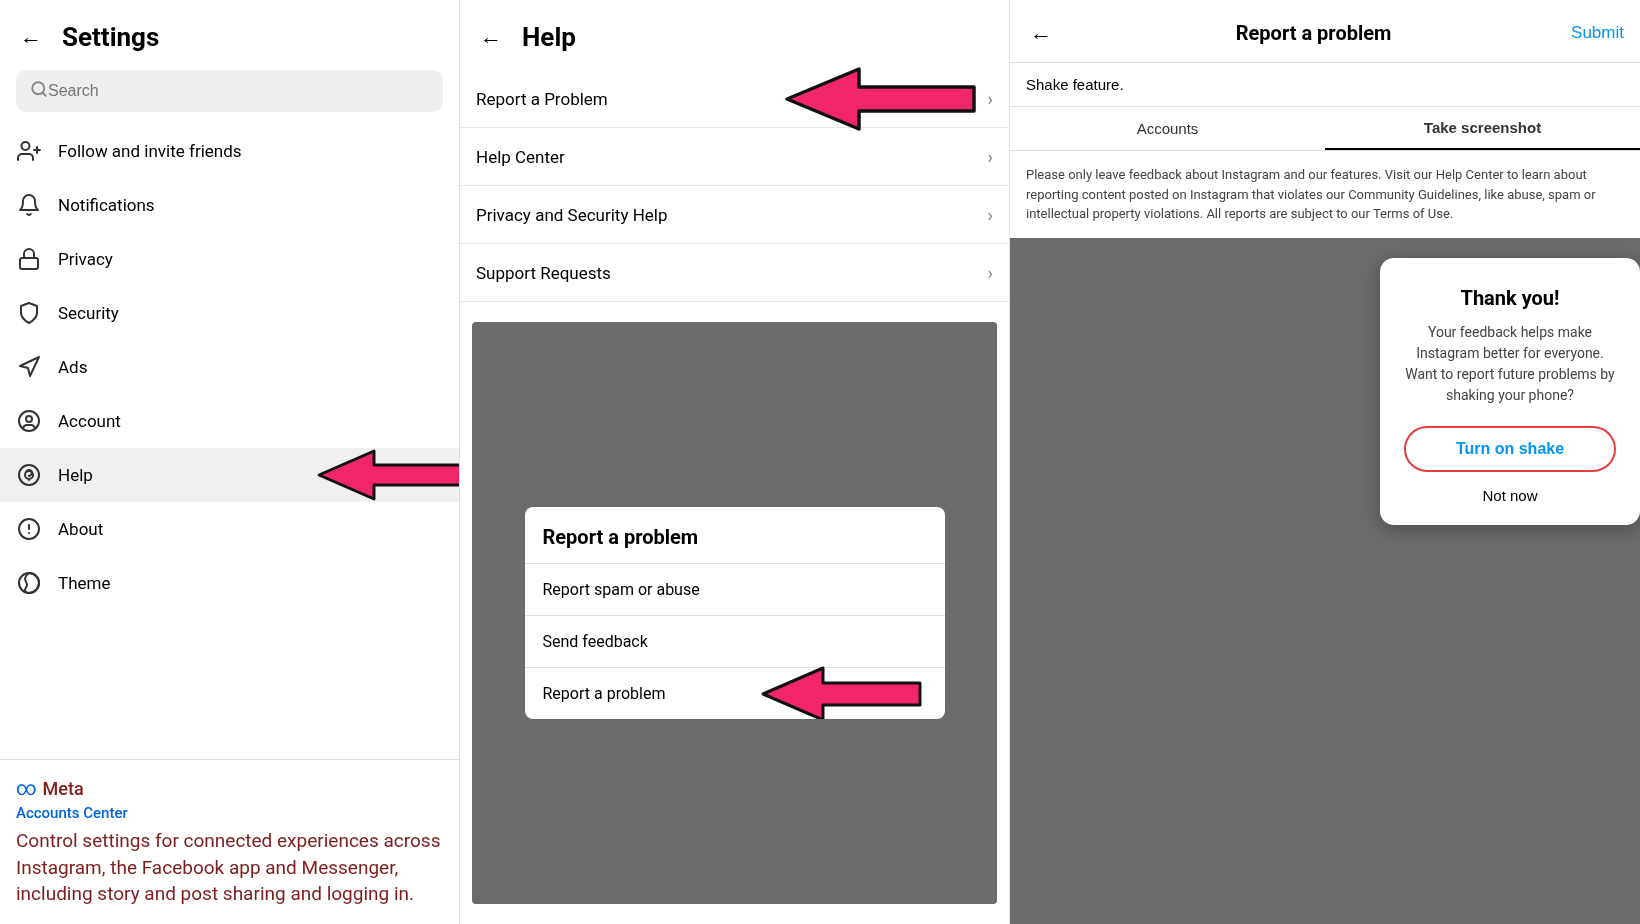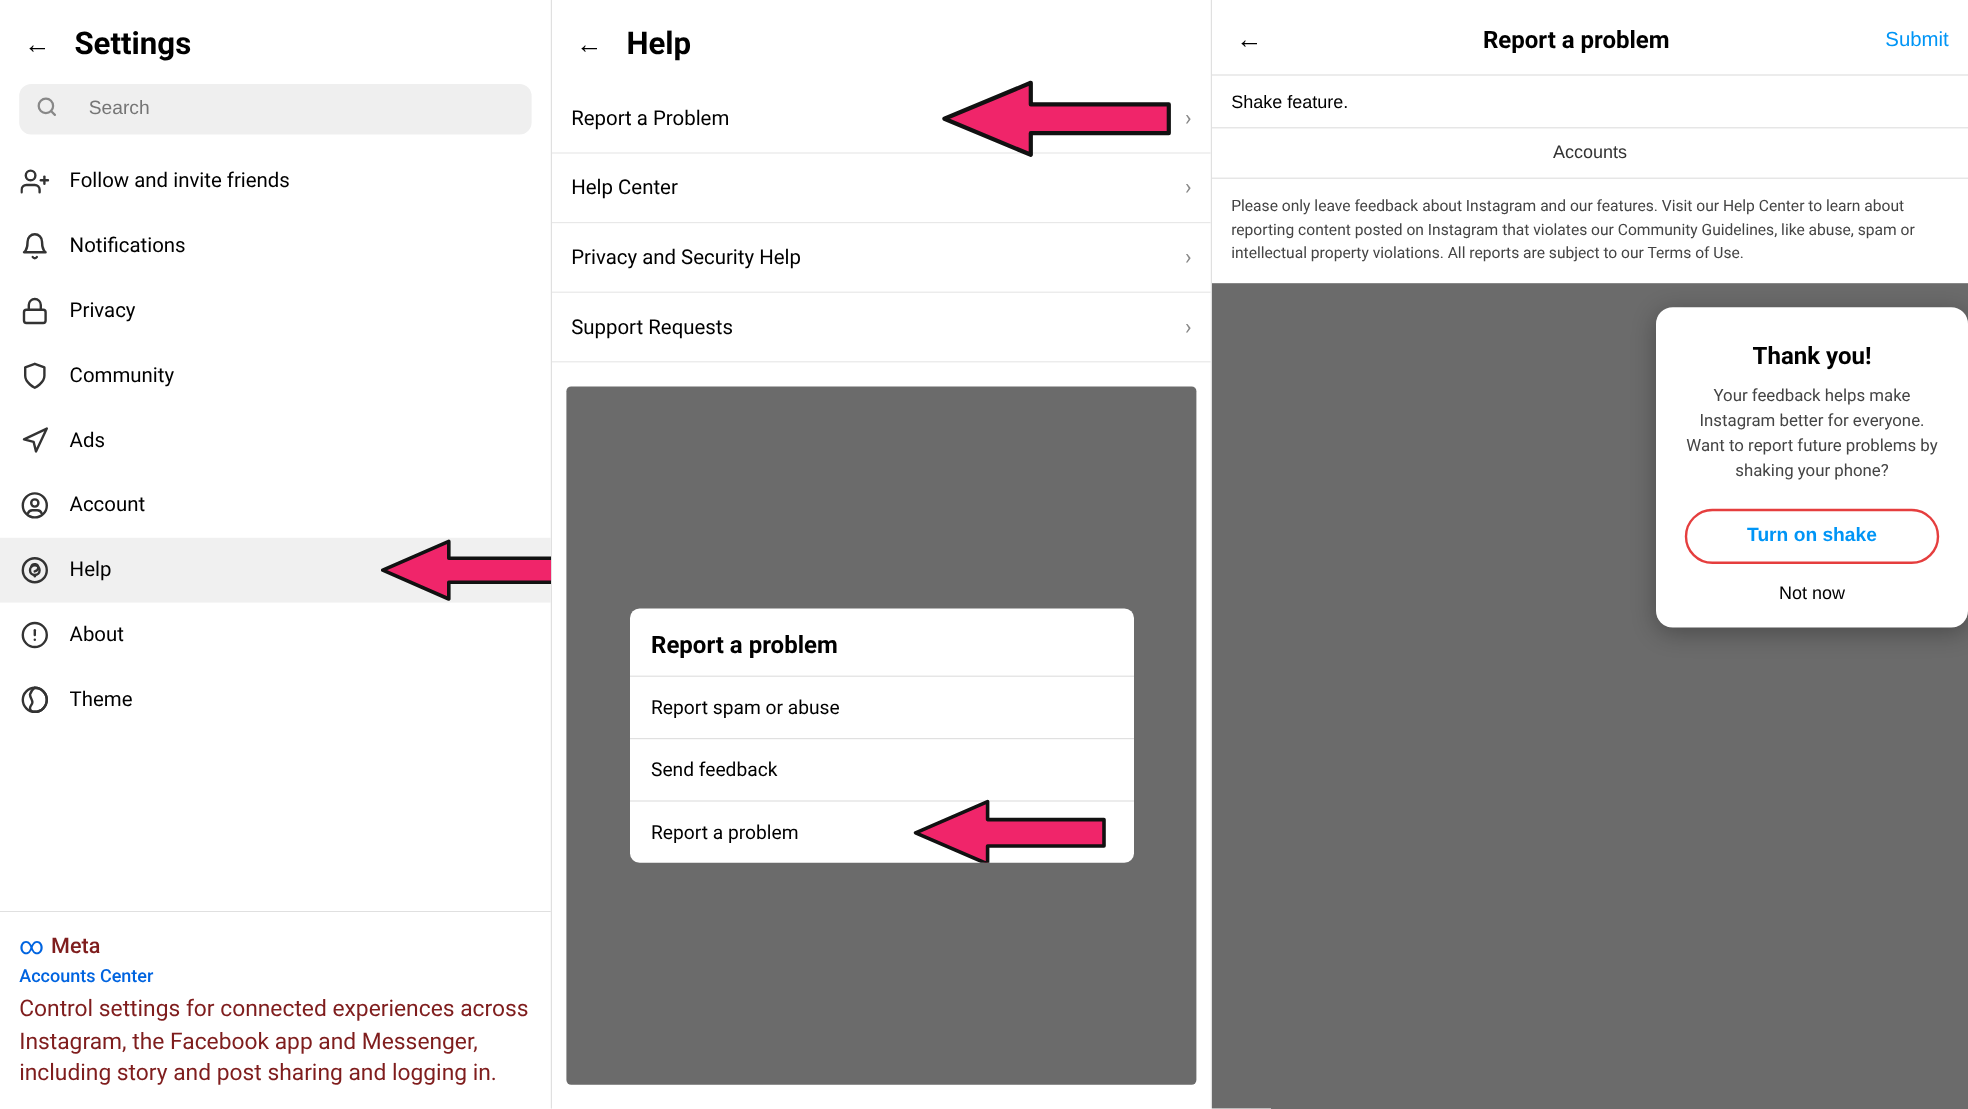--- a/index.html
+++ b/index.html
@@ -45,21 +45,21 @@
       color: #000;
     }
 
     .search-bar {
       margin: 0 16px 12px 16px;
       background: #efefef;
       border-radius: 10px;
       display: flex;
       align-items: center;
       padding: 10px 14px;
-      gap: 26px;
+      gap: 0;
     }
 
     .search-icon-svg {
       color: #888;
       font-size: 16px;
     }
 
     .search-input {
       background: none;
       border: none;
@@ -423,21 +423,21 @@
       </span>
       <span class="nav-label">Privacy</span>
     </li>
 
     <li class="nav-item">
       <span class="nav-icon">
         <svg width="24" height="24" viewBox="0 0 24 24" fill="none" stroke="#333" stroke-width="2" stroke-linecap="round" stroke-linejoin="round">
           <path d="M12 22s8-4 8-10V5l-8-3-8 3v7c0 6 8 10 8 10z"></path>
         </svg>
       </span>
-      <span class="nav-label">Community</span>
+      <span class="nav-label">Security</span>
     </li>
 
     <li class="nav-item">
       <span class="nav-icon">
         <svg width="24" height="24" viewBox="0 0 24 24" fill="none" stroke="#333" stroke-width="2" stroke-linecap="round" stroke-linejoin="round">
           <path d="M3 11l19-9-9 19-2-8-8-2z"></path>
         </svg>
       </span>
       <span class="nav-label">Ads</span>
     </li>
@@ -560,20 +560,21 @@
     <span class="report-title">Report a problem</span>
     <button class="submit-btn">Submit</button>
   </div>
 
   <div class="shake-input-area">
     <input class="shake-input" type="text" value="Shake feature." style="">
   </div>
 
   <div class="screenshot-tabs">
     <button class="screenshot-tab">Accounts</button>
+    <button class="screenshot-tab active">Take screenshot</button>
   </div>
 
   <p class="report-description">Please only leave feedback about Instagram and our features. Visit our Help Center to learn about reporting content posted on Instagram that violates our Community Guidelines, like abuse, spam or intellectual property violations. All reports are subject to our Terms of Use.</p>
 
   <div class="gray-overlay">
     <div class="thankyou-dialog">
       <div class="thankyou-title">Thank you!</div>
       <div class="thankyou-desc">Your feedback helps make Instagram better for everyone. Want to report future problems by shaking your phone?</div>
       <button class="turn-on-shake-btn">Turn on shake</button>
       <button class="not-now-btn">Not now</button>

